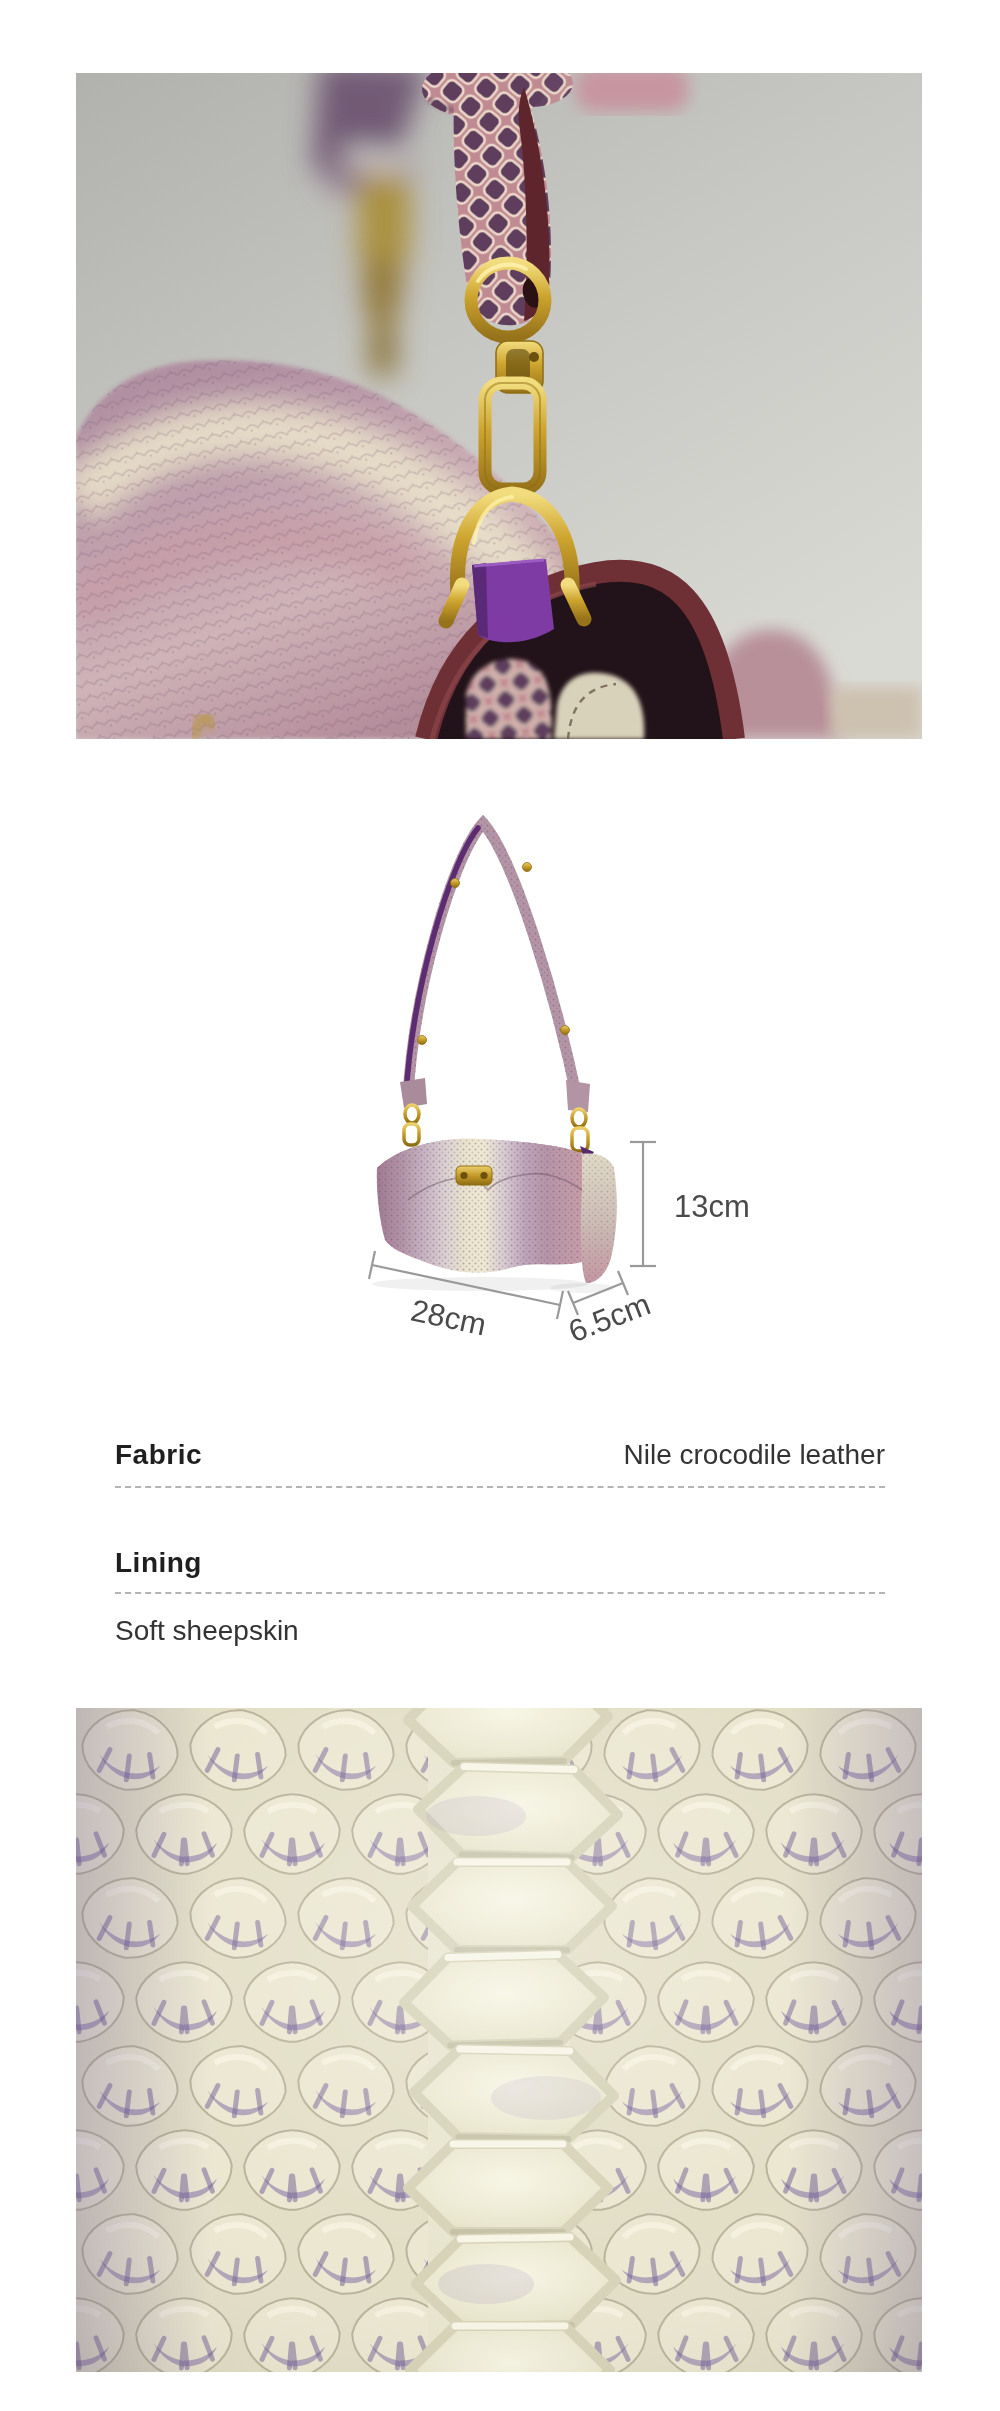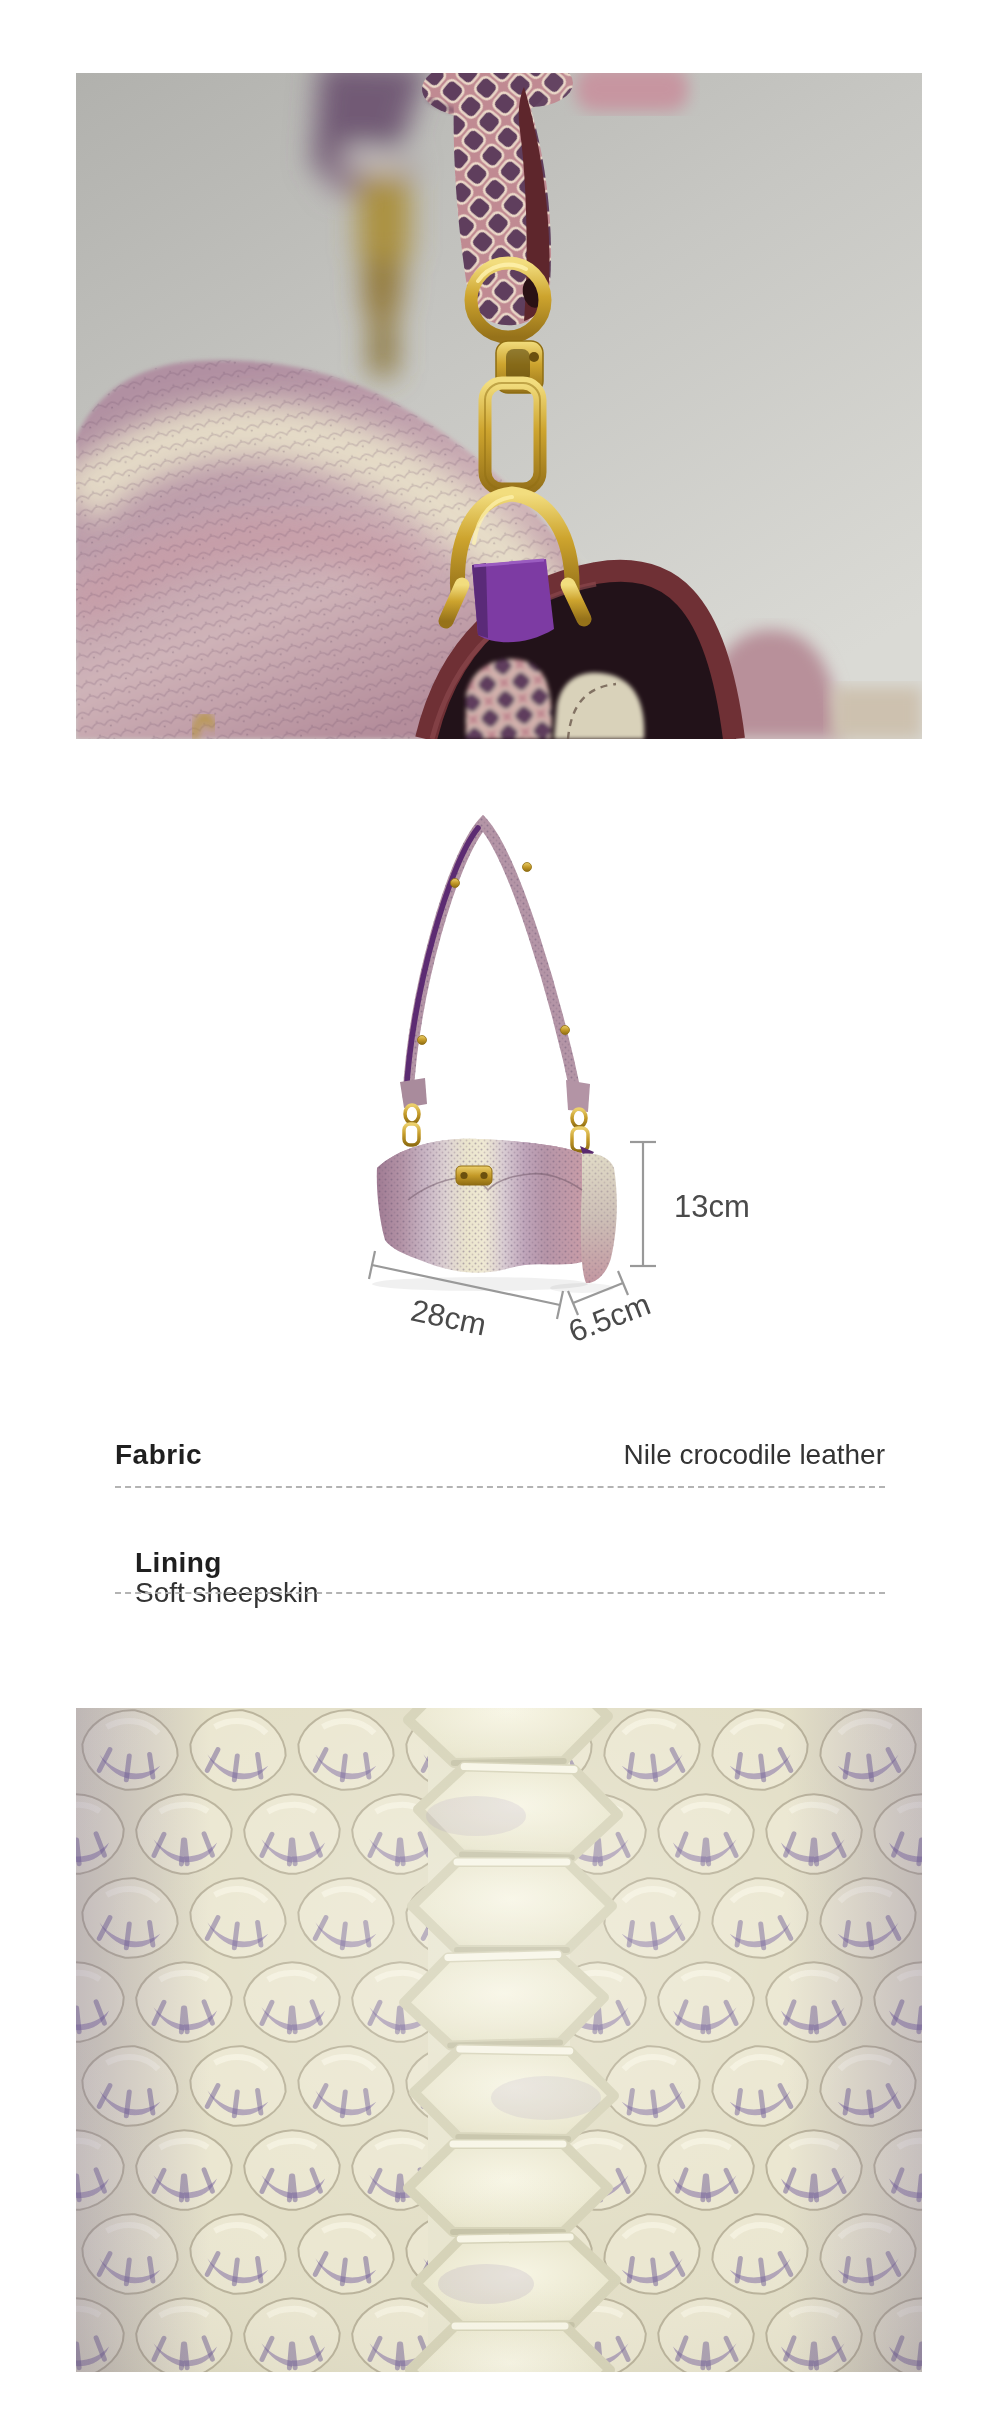--- a/index.html
+++ b/index.html
@@ -10,23 +10,23 @@
 
   
   #hero-photo{left:76px;top:73px;width:846px;height:666px;}
   #texture-photo{left:76px;top:1708px;width:846px;height:664px;}
 
   
   #diagram{left:330px;top:800px;width:420px;height:560px;}
   .dim-label{font-size:31px;fill:#4a4a4a;}
 
   
-  .spec-row{position:absolute;left:115px;width:770px;display:flex;justify-content:space-between;align-items:baseline;font-size:28px;line-height:30px;}
+  .spec-row{position:absolute;left:115px;width:770px;display:flex;justify-content:space-between;align-items:baseline;font-size:28px;line-height:30px;gap:38px;}
   .spec-label{font-weight:bold;color:#1f1f1f;letter-spacing:0.5px;}
-  .spec-value{font-weight:normal;color:#333333;margin-left:20px;}
+  .spec-value{font-weight:normal;color:#333333;}
   .spec-divider{position:absolute;left:115px;width:770px;height:0;border-top:2px dashed #b3b3b3;}
   #spec-row-0{top:1440px;}
   #spec-div-0{top:1486px;}
   #spec-row-1{top:1548px;flex-direction:column;}
   #spec-div-1{top:1592px;}
 </style>
 </head>
 <body>
 
 <svg id="hero-photo" class="abs" viewBox="0 0 846 666" aria-hidden="true">

